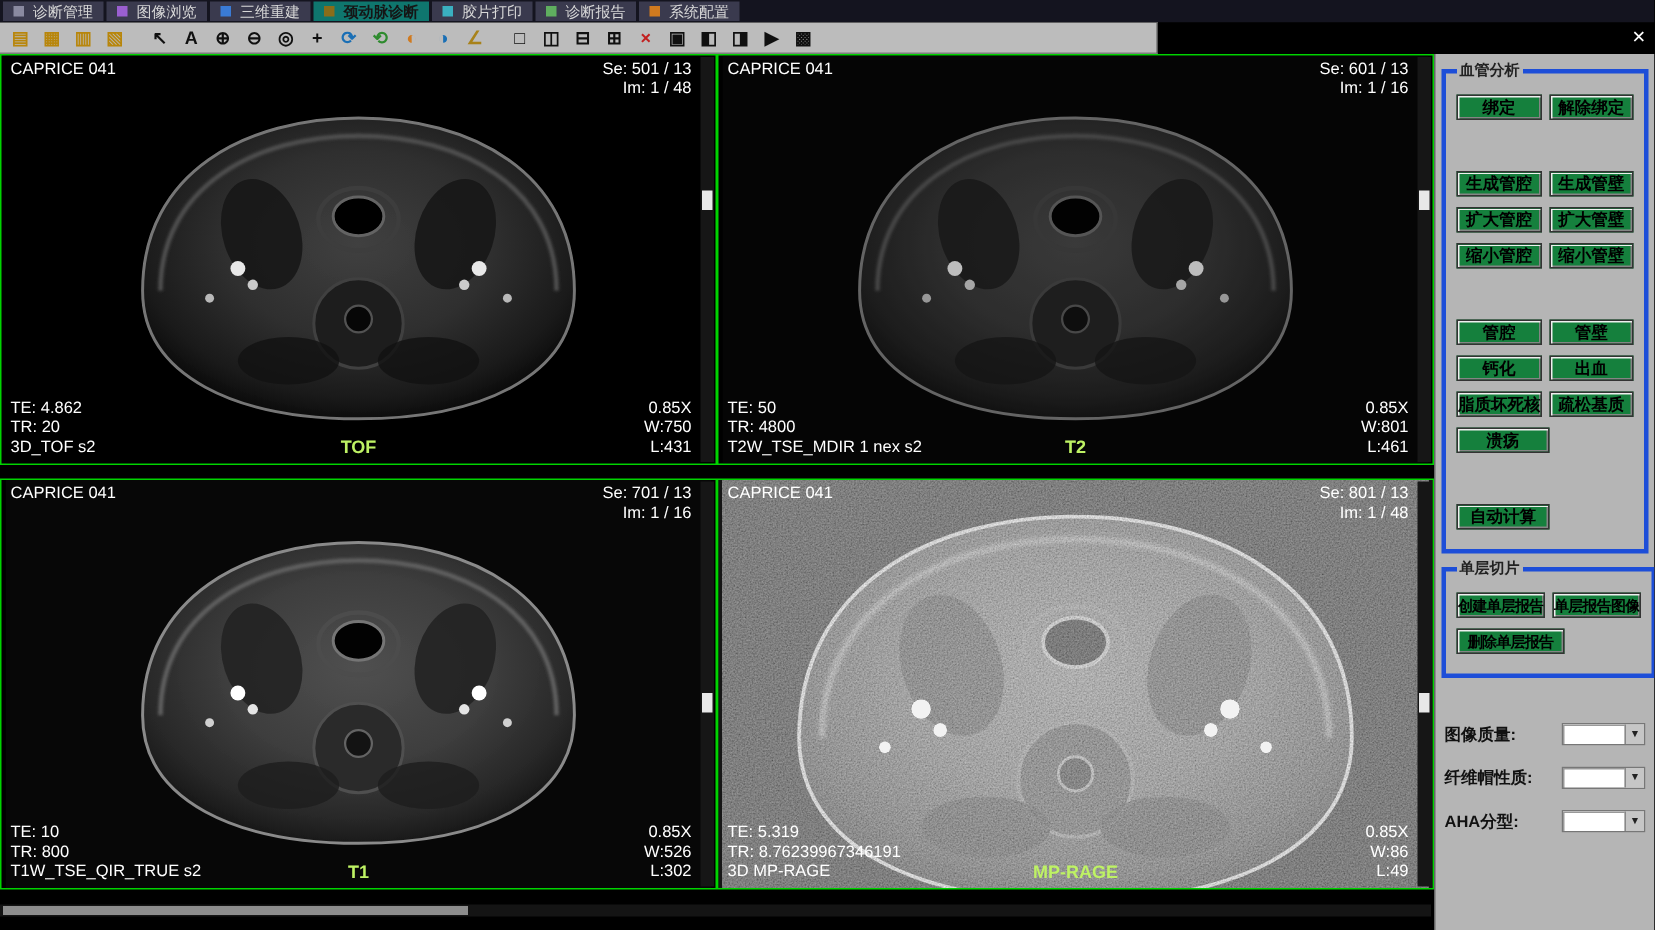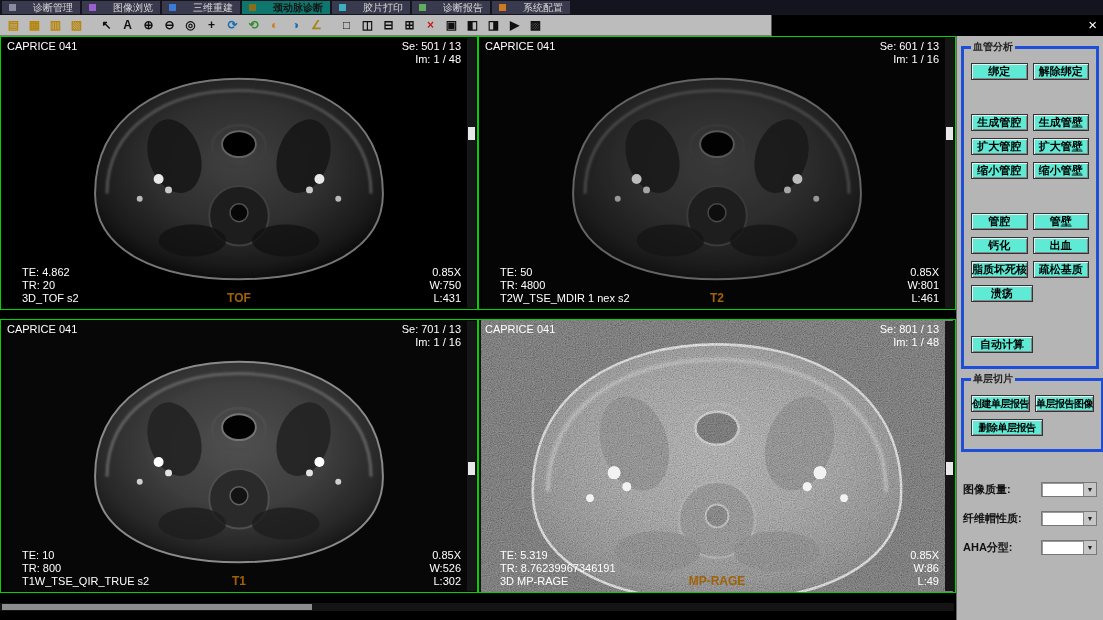--- a/index.html
+++ b/index.html
@@ -2,21 +2,21 @@
 <html><head>
 <meta charset="utf-8">
 <style>
   *{box-sizing:border-box;margin:0;padding:0}
   html,body{width:1103px;height:620px;overflow:hidden;background:#000;
     font-family:"Liberation Sans",sans-serif}
   .app{width:1103px;height:620px;display:flex;flex-direction:column;position:relative;background:#000}
 
   
   .menubar{height:15px;background:#14141f;display:flex;align-items:center;padding-left:2px;gap:2px}
-  .menu-item{display:flex;align-items:center;gap:17px;height:13px;padding:0 7px;background:#3a3a4e;
+  .menu-item{display:flex;align-items:center;gap:6px;height:13px;padding:0 7px;background:#3a3a4e;
     color:#d8d8d8;font-size:10px;cursor:default;white-space:nowrap}
   .menu-item.active{background:#0f766e;color:#151515;font-weight:700}
   .mi-icon{width:7px;height:7px;display:inline-block;background:#888}
 
   
   .topstrip{height:21px;background:#000;position:relative;display:flex}
   .toolbar-panel{width:772px;height:21px;background:#bcbcbc;display:flex;align-items:center;
     padding:0 3px;border-right:1px solid #555;border-bottom:1px solid #7d7d7d}
   .tool{width:21px;height:19px;text-align:center;line-height:19px;font-size:12px;font-weight:700;cursor:default}
   .tool.sep{width:9px}
@@ -27,35 +27,35 @@
   .grid{width:956px;display:flex;flex-wrap:wrap;background:#000}
   .viewport{width:478px;height:274px;border:1px solid #00d400;position:relative;background:#000;overflow:hidden}
   .mri{position:absolute;left:0;top:0;width:100%;height:100%}
   .v-tof{filter:brightness(.95) contrast(1.08)}
   .v-t2{filter:brightness(.8)}
   .v-t1{filter:brightness(1.1)}
   .v-mprage{filter:brightness(1.45) contrast(.9)}
   .ov{position:absolute;color:#fff;font-size:11px;line-height:13px;z-index:2;white-space:nowrap}
   .ov.tl{top:3px;left:6px}
   .ov.tr{top:3px;right:16px;text-align:right}
-  .ov.bl{bottom:4px;left:21px}
+  .ov.bl{bottom:4px;left:6px}
   .ov.br{bottom:4px;right:16px;text-align:right}
   .seq-label{position:absolute;bottom:4px;left:50%;transform:translateX(-50%);
-    color:#a16207;font-size:12px;font-weight:700;z-index:2}
+    color:#bef264;font-size:12px;font-weight:700;z-index:2}
   .vscroll{position:absolute;right:1px;top:1px;bottom:1px;width:9px;background:#161616;z-index:3}
   .vthumb{position:absolute;left:1px;width:7px;height:13px;background:#e8e8e8}
   .hscroll{width:954px;height:8px;background:#141414;position:relative}
   .hthumb{position:absolute;left:2px;top:1px;height:6px;width:310px;background:#8d8d8d}
 
   
   .panel{width:147px;background:#b5b5b5;border-left:1px solid #666;padding-top:1px;overflow:hidden}
   fieldset.group{border:3px solid #1d4ed8;margin:3px 4px;padding:2px 5px 6px}
   legend{font-size:10px;font-weight:700;color:#222;padding:0 2px;margin-left:2px}
   .btnrow{display:flex;gap:5px;margin:7px 2px}
-  .panel button{font-family:inherit;font-size:11px;font-weight:700;color:#000;background:#5eead4;
+  .panel button{font-family:inherit;font-size:11px;font-weight:700;color:#000;background:#15803d;
     border:1px solid #333;box-shadow:inset 1px 1px 0 #efefef,inset -1px -1px 0 #858585;
     height:17px;flex:1;padding:0;white-space:nowrap;overflow:hidden;cursor:default}
   .btnrow .half{flex:0 0 62px}
   .btnrow.tight button{font-size:10px;letter-spacing:-0.5px}
   .gap{height:20px}
   .selrow{display:flex;align-items:center;justify-content:space-between;margin:14px 6px}
   .selrow.mt{margin-top:30px}
   .selrow label{font-size:11px;font-weight:700;color:#111}
   .combo{width:56px;height:15px;background:#fff;border:1px solid #777;
     box-shadow:inset 1px 1px 0 #999;position:relative;display:inline-block}

